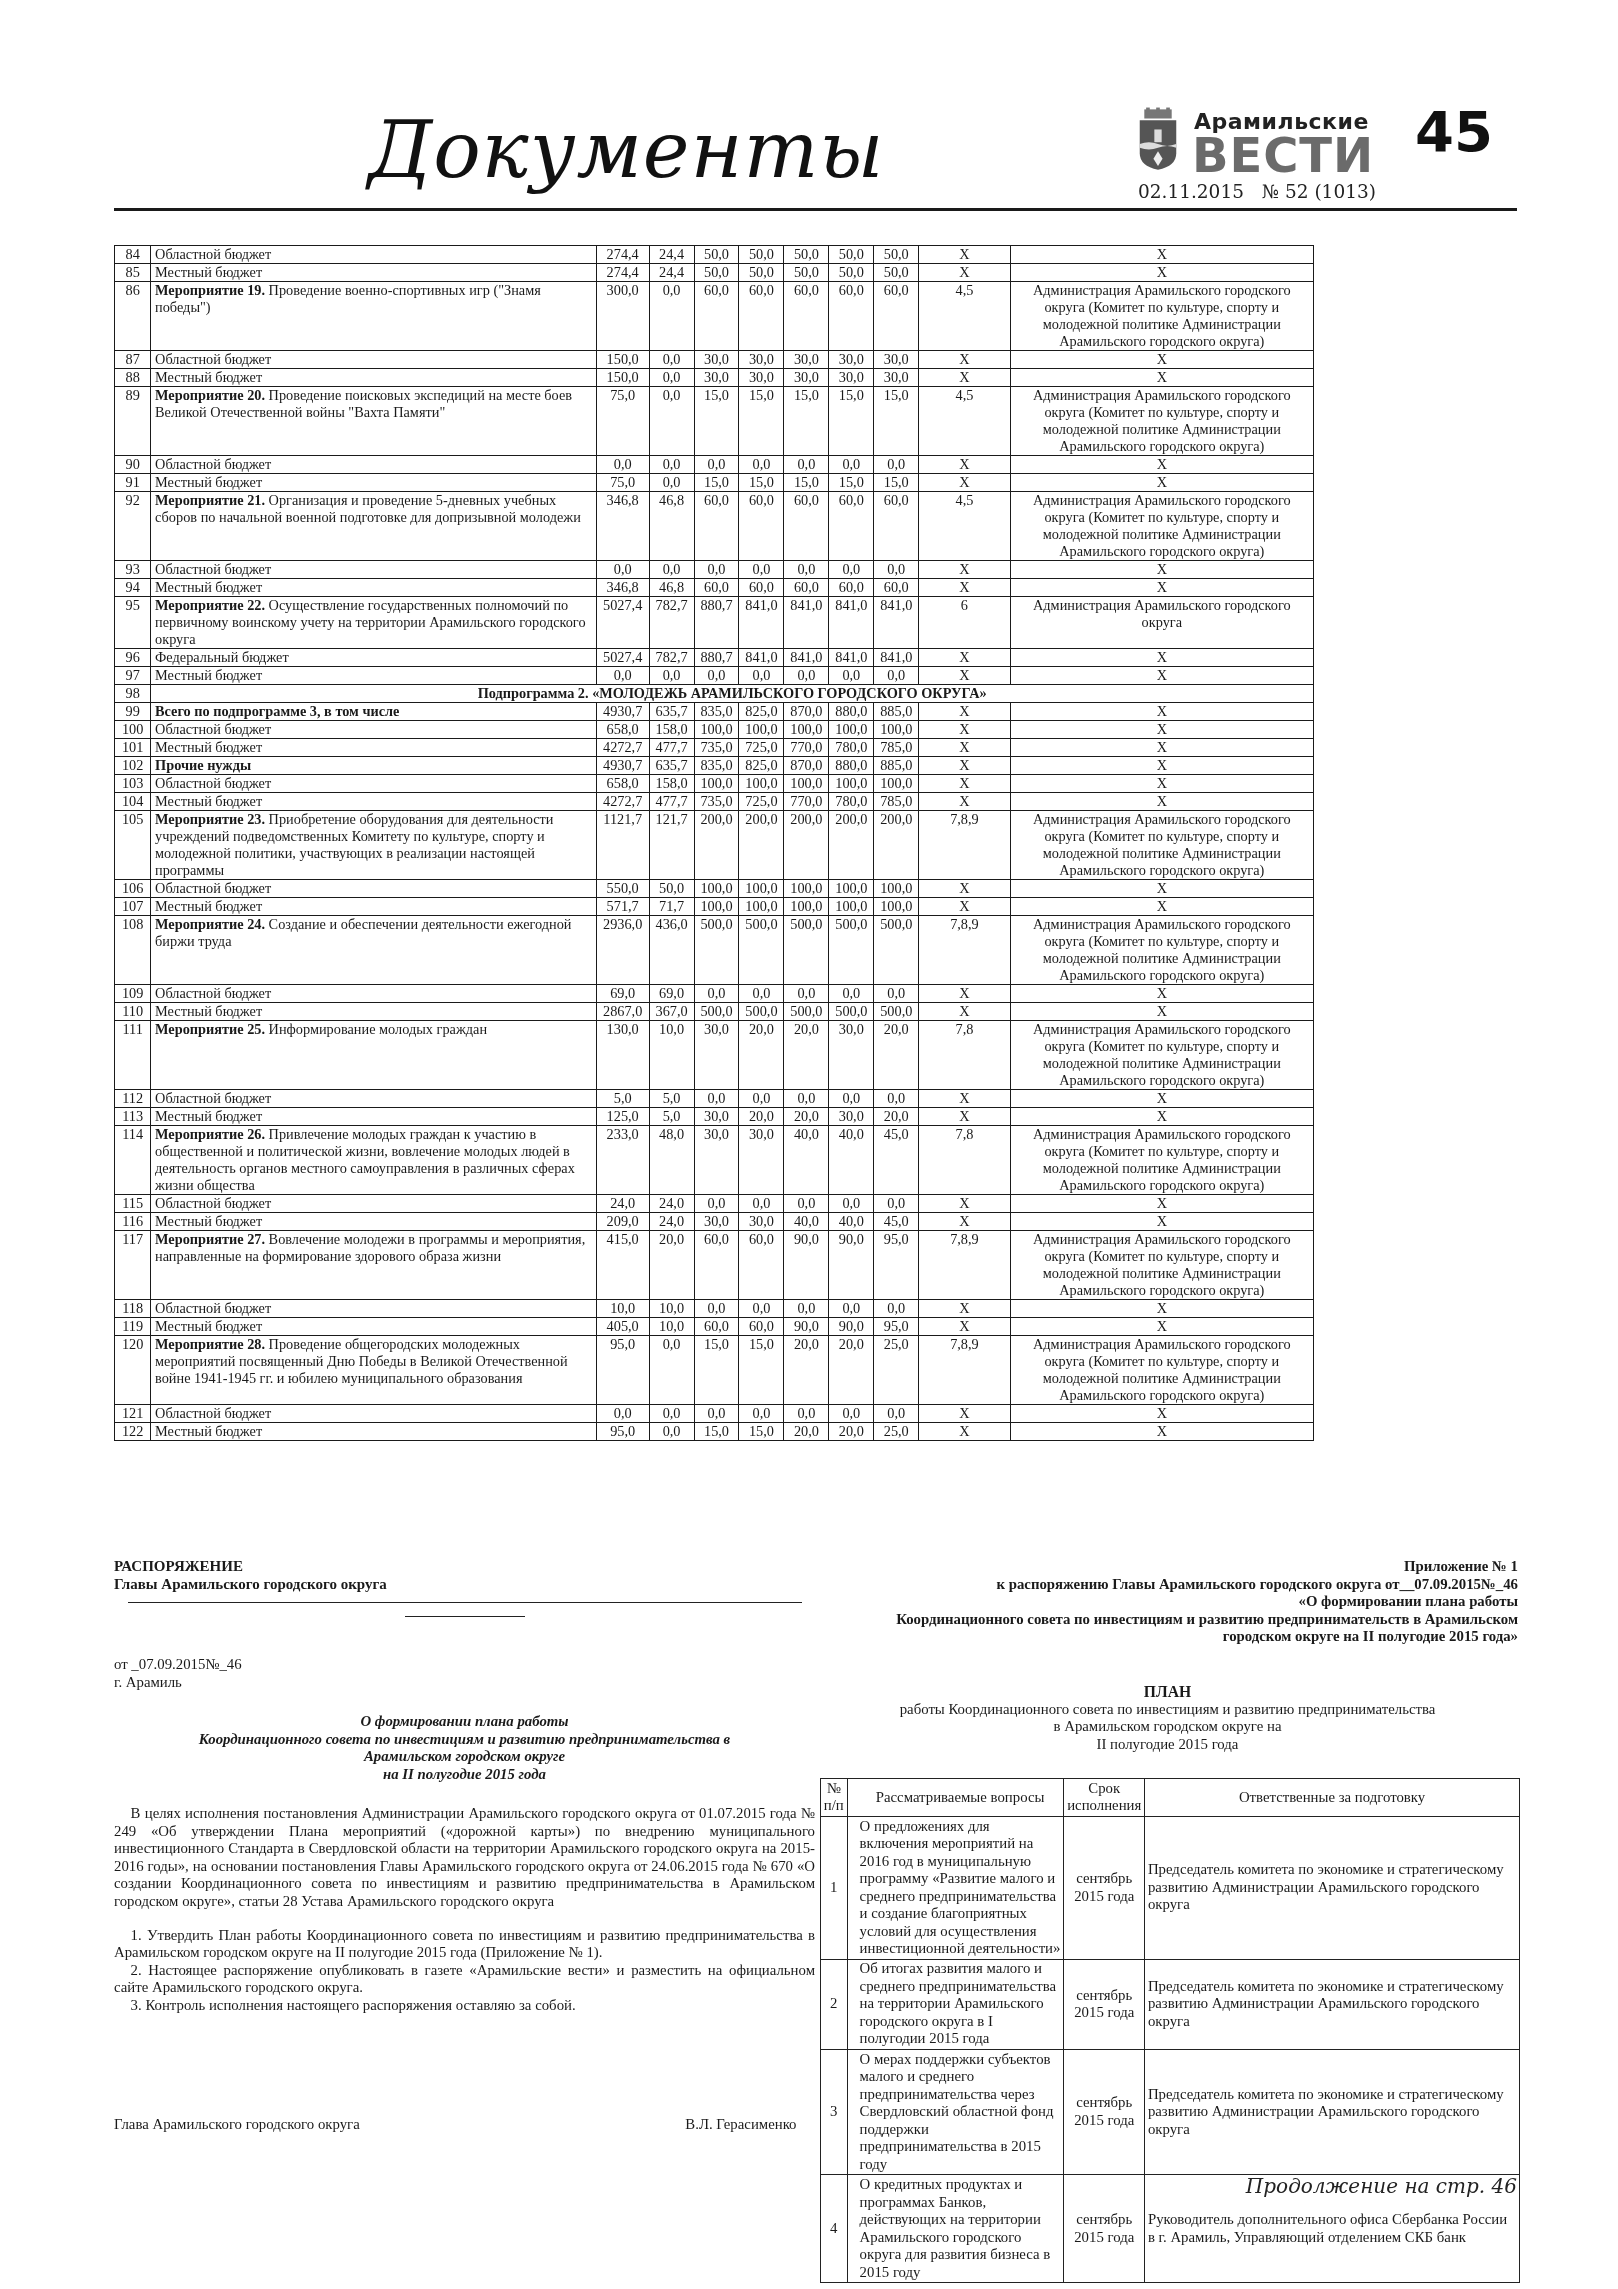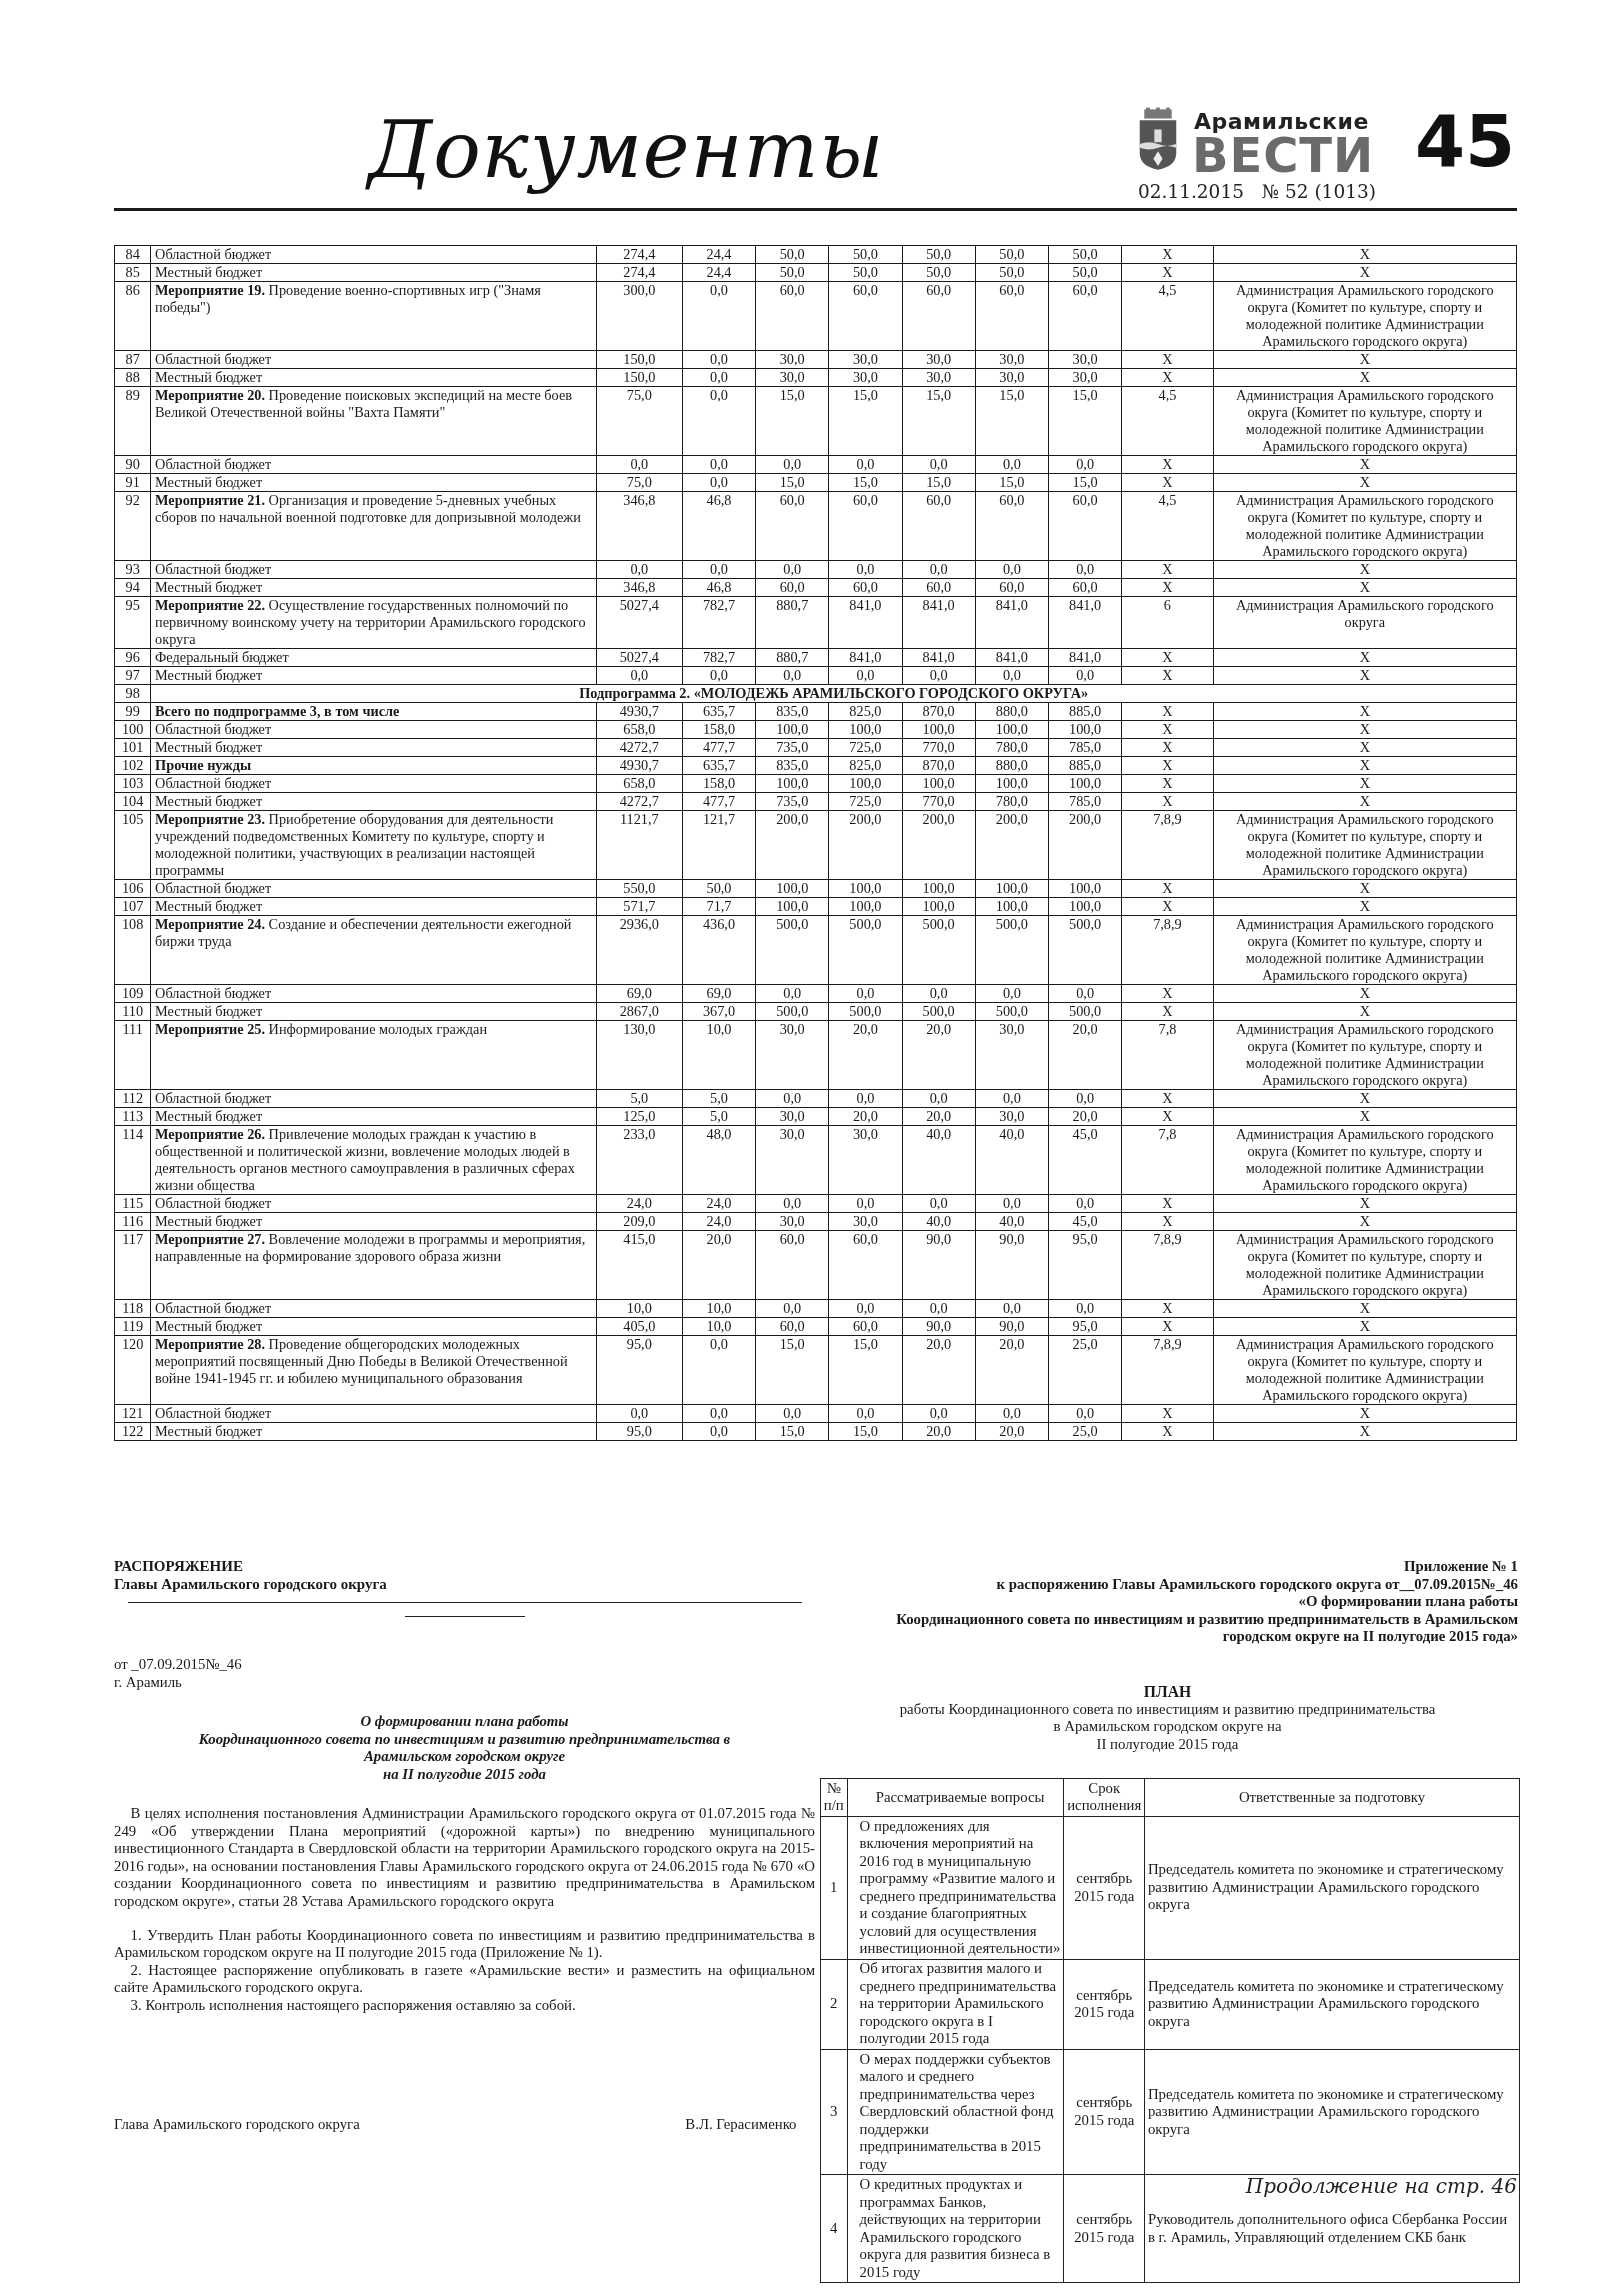--- a/index.html
+++ b/index.html
@@ -3,25 +3,25 @@
 <meta charset="utf-8">
 <style>
   html, body { margin: 0; padding: 0; background: #ffffff; }
   body { width: 1619px; height: 2290px; position: relative; font-family: "Liberation Serif", serif; color: #1a1a1a; overflow: hidden; }
   .masthead { position: absolute; left: 114px; top: 92px; width: 1403px; height: 118px; }
   .section-title { position: absolute; left: 254px; top: 7.4px; font-family: "DejaVu Serif", serif; font-style: italic; font-size: 79px; line-height: 102px; letter-spacing: 0.9px; color: #111; }
   .logo-emblem { position: absolute; left: 1023px; top: 14.8px; width: 42px; height: 65px; }
   .logo-top { position: absolute; left: 1080px; top: 16.6px; font-family: "DejaVu Sans", sans-serif; font-weight: bold; font-size: 22px; color: #222; letter-spacing: 0.5px; }
   .logo-main { position: absolute; left: 1078px; top: 39px; font-family: "DejaVu Sans", sans-serif; font-weight: bold; font-size: 48px; line-height: 48px; color: #6b6b6b; letter-spacing: 0.9px; }
   .issue-line { position: absolute; left: 1024px; top: 89px; font-family: "DejaVu Serif", serif; font-size: 18.5px; color: #222; }
-  .page-num { position: absolute; left: 1301px; top: 7.4px; font-family: "DejaVu Sans", sans-serif; font-weight: bold; font-size: 72px; color: #111; }
+  .page-num { position: absolute; left: 1301px; top: 7.4px; font-family: "DejaVu Sans", sans-serif; font-weight: bold; font-size: 56px; color: #111; }
   .mast-rule { position: absolute; left: 0; top: 116px; width: 1403px; height: 2.8px; background: #1a1a1a; }
 
   table { border-collapse: collapse; }
-  .budget { position: absolute; left: 114px; top: 245px; width: 1403px; font-size: 14.3px; line-height: 17px; }
+  .budget { position: absolute; left: 114px; top: 245px; width: 1200px; font-size: 14.3px; line-height: 17px; }
   .budget td { border: 1.8px solid #1a1a1a; padding: 0 3.7px; vertical-align: top; }
   .budget td.n { text-align: center; width: 28px; }
   .budget td.d { width: 437px; }
   .budget td.v { text-align: center; }
   .budget td.tg { text-align: center; width: 83px; }
   .budget td.ex { text-align: center; width: 295px; }
   .budget .sub { text-align: center; font-weight: bold; }
   b { font-weight: bold; }
 
   .order { position: absolute; left: 114px; top: 1558px; width: 701px; font-size: 14.8px; line-height: 17.5px; }

